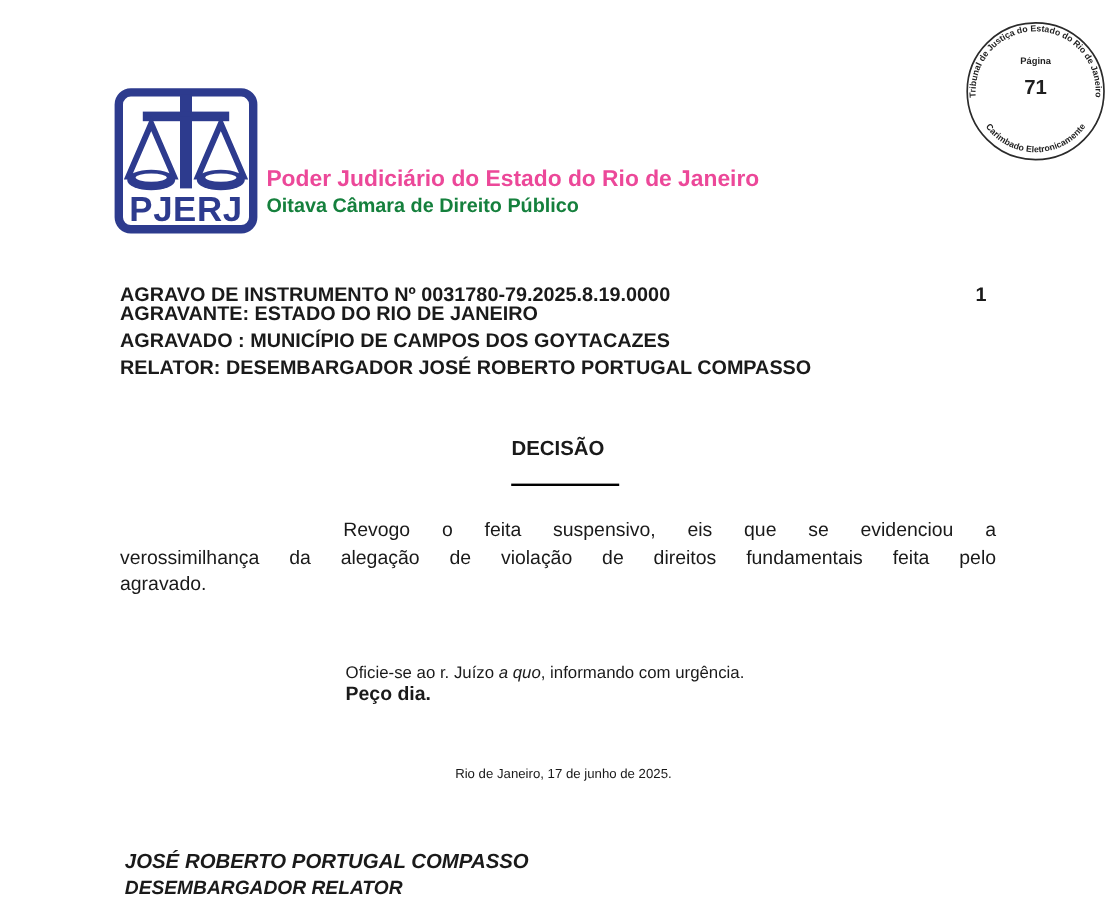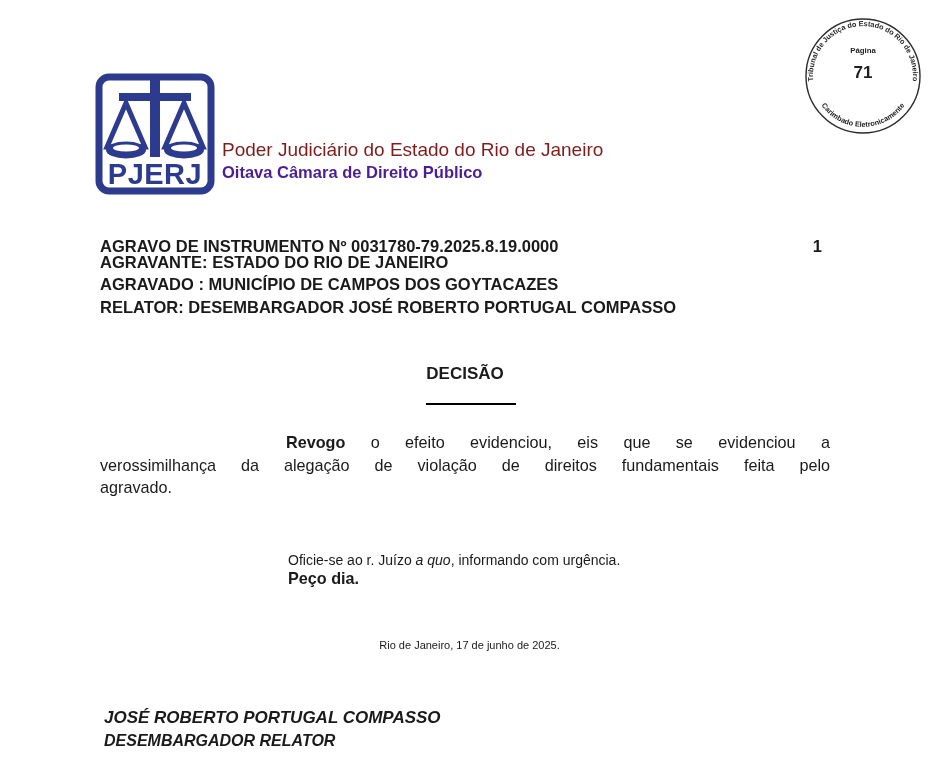--- a/index.html
+++ b/index.html
@@ -3,22 +3,22 @@
 <meta charset="utf-8">
 <style>
   html,body{margin:0;padding:0;background:#ffffff;}
   .page{
     position:relative;width:928px;height:770px;background:#ffffff;overflow:hidden;
     font-family:"Liberation Sans","DejaVu Sans",sans-serif;color:#1a1a1a;
   }
   
   .logo{position:absolute;left:95px;top:73px;width:120px;height:122px;}
   .org{position:absolute;left:222px;top:139px;line-height:1.18;white-space:nowrap;}
-  .org-line1{font-size:19px;font-weight:normal;color:#7f1d1d;}
-  .org-line2{font-size:16.5px;font-weight:bold;color:#4c1d95;margin-top:2px;}
+  .org-line1{font-size:19px;font-weight:bold;color:#ec4899;}
+  .org-line2{font-size:16.5px;font-weight:bold;color:#15803d;margin-top:2px;}
   
   .stamp{position:absolute;left:803px;top:15px;width:120px;height:122px;}
   
   .case-row{
     position:absolute;left:100px;top:213px;width:722px;
     display:flex;justify-content:space-between;align-items:flex-start;
     font-size:16.5px;font-weight:bold;white-space:nowrap;margin-top:24px;
   }
   .parties{position:absolute;left:100px;top:251px;font-size:16.5px;font-weight:bold;line-height:22.4px;white-space:nowrap;}
   
@@ -26,21 +26,21 @@
   .decisao .u{border-bottom:2.5px solid #000;padding-bottom:19px;padding-right:12px;margin-right:-12px;display:inline-block;}
   .para1{position:absolute;left:100px;top:431px;width:730px;font-size:16.2px;line-height:22.5px;}
   .jline{text-align:justify;text-align-last:justify;}
   .indent{text-indent:186px;}
   .oficie{position:absolute;left:288px;top:552px;font-size:14px;white-space:nowrap;}
   .peco{position:absolute;left:288px;top:569px;font-size:16.2px;font-weight:bold;white-space:nowrap;}
   .dateline{position:absolute;left:104px;top:639px;width:731px;text-align:center;font-size:11px;}
   .sig{position:absolute;left:104px;top:708px;width:740px;text-align:left;font-weight:bold;font-style:italic;}
   .sig-name{font-size:17px;}
   .sig-role{font-size:16px;margin-top:4px;}
-  .b{font-weight:bold;margin-top:16px;}
+  .b{font-weight:normal;margin-top:16px;}
 </style>
 </head>
 <body>
 
 <div class="page">
 
   <div class="logo">
     <svg viewBox="0 0 120 122" width="120" height="122">
       <rect x="4" y="4" width="112" height="114" rx="10" fill="#ffffff" stroke="#2d3b8e" stroke-width="7"></rect>
       <rect x="55" y="6" width="10" height="18" fill="#2d3b8e"></rect>
@@ -88,21 +88,21 @@
     <div>AGRAVANTE: ESTADO DO RIO DE JANEIRO</div>
     <div>AGRAVADO : MUNICÍPIO DE CAMPOS DOS GOYTACAZES</div>
     <div>RELATOR: DESEMBARGADOR JOSÉ ROBERTO PORTUGAL COMPASSO</div>
   </div>
 
   <div class="decisao">
     <span class="u">DECISÃO</span>
   </div>
 
   <div class="para1">
-    <div class="jline indent"><span class="b">Revogo</span> <span>o efeito evidenciou, eis que se evidenciou a</span></div>
+    <div class="jline indent"><span class="b">Revogo</span> <span>o feita suspensivo, eis que se evidenciou a</span></div>
     <div class="jline">verossimilhança da alegação de violação de direitos fundamentais feita pelo</div>
     <div>agravado.</div>
   </div>
 
   <div class="oficie"><span>Oficie-se ao r. Juízo</span> <i>a quo</i><span>, informando com urgência.</span></div>
 
   <div class="peco">Peço dia.</div>
 
   <div class="dateline">Rio de Janeiro, 17 de junho de 2025.</div>
 

